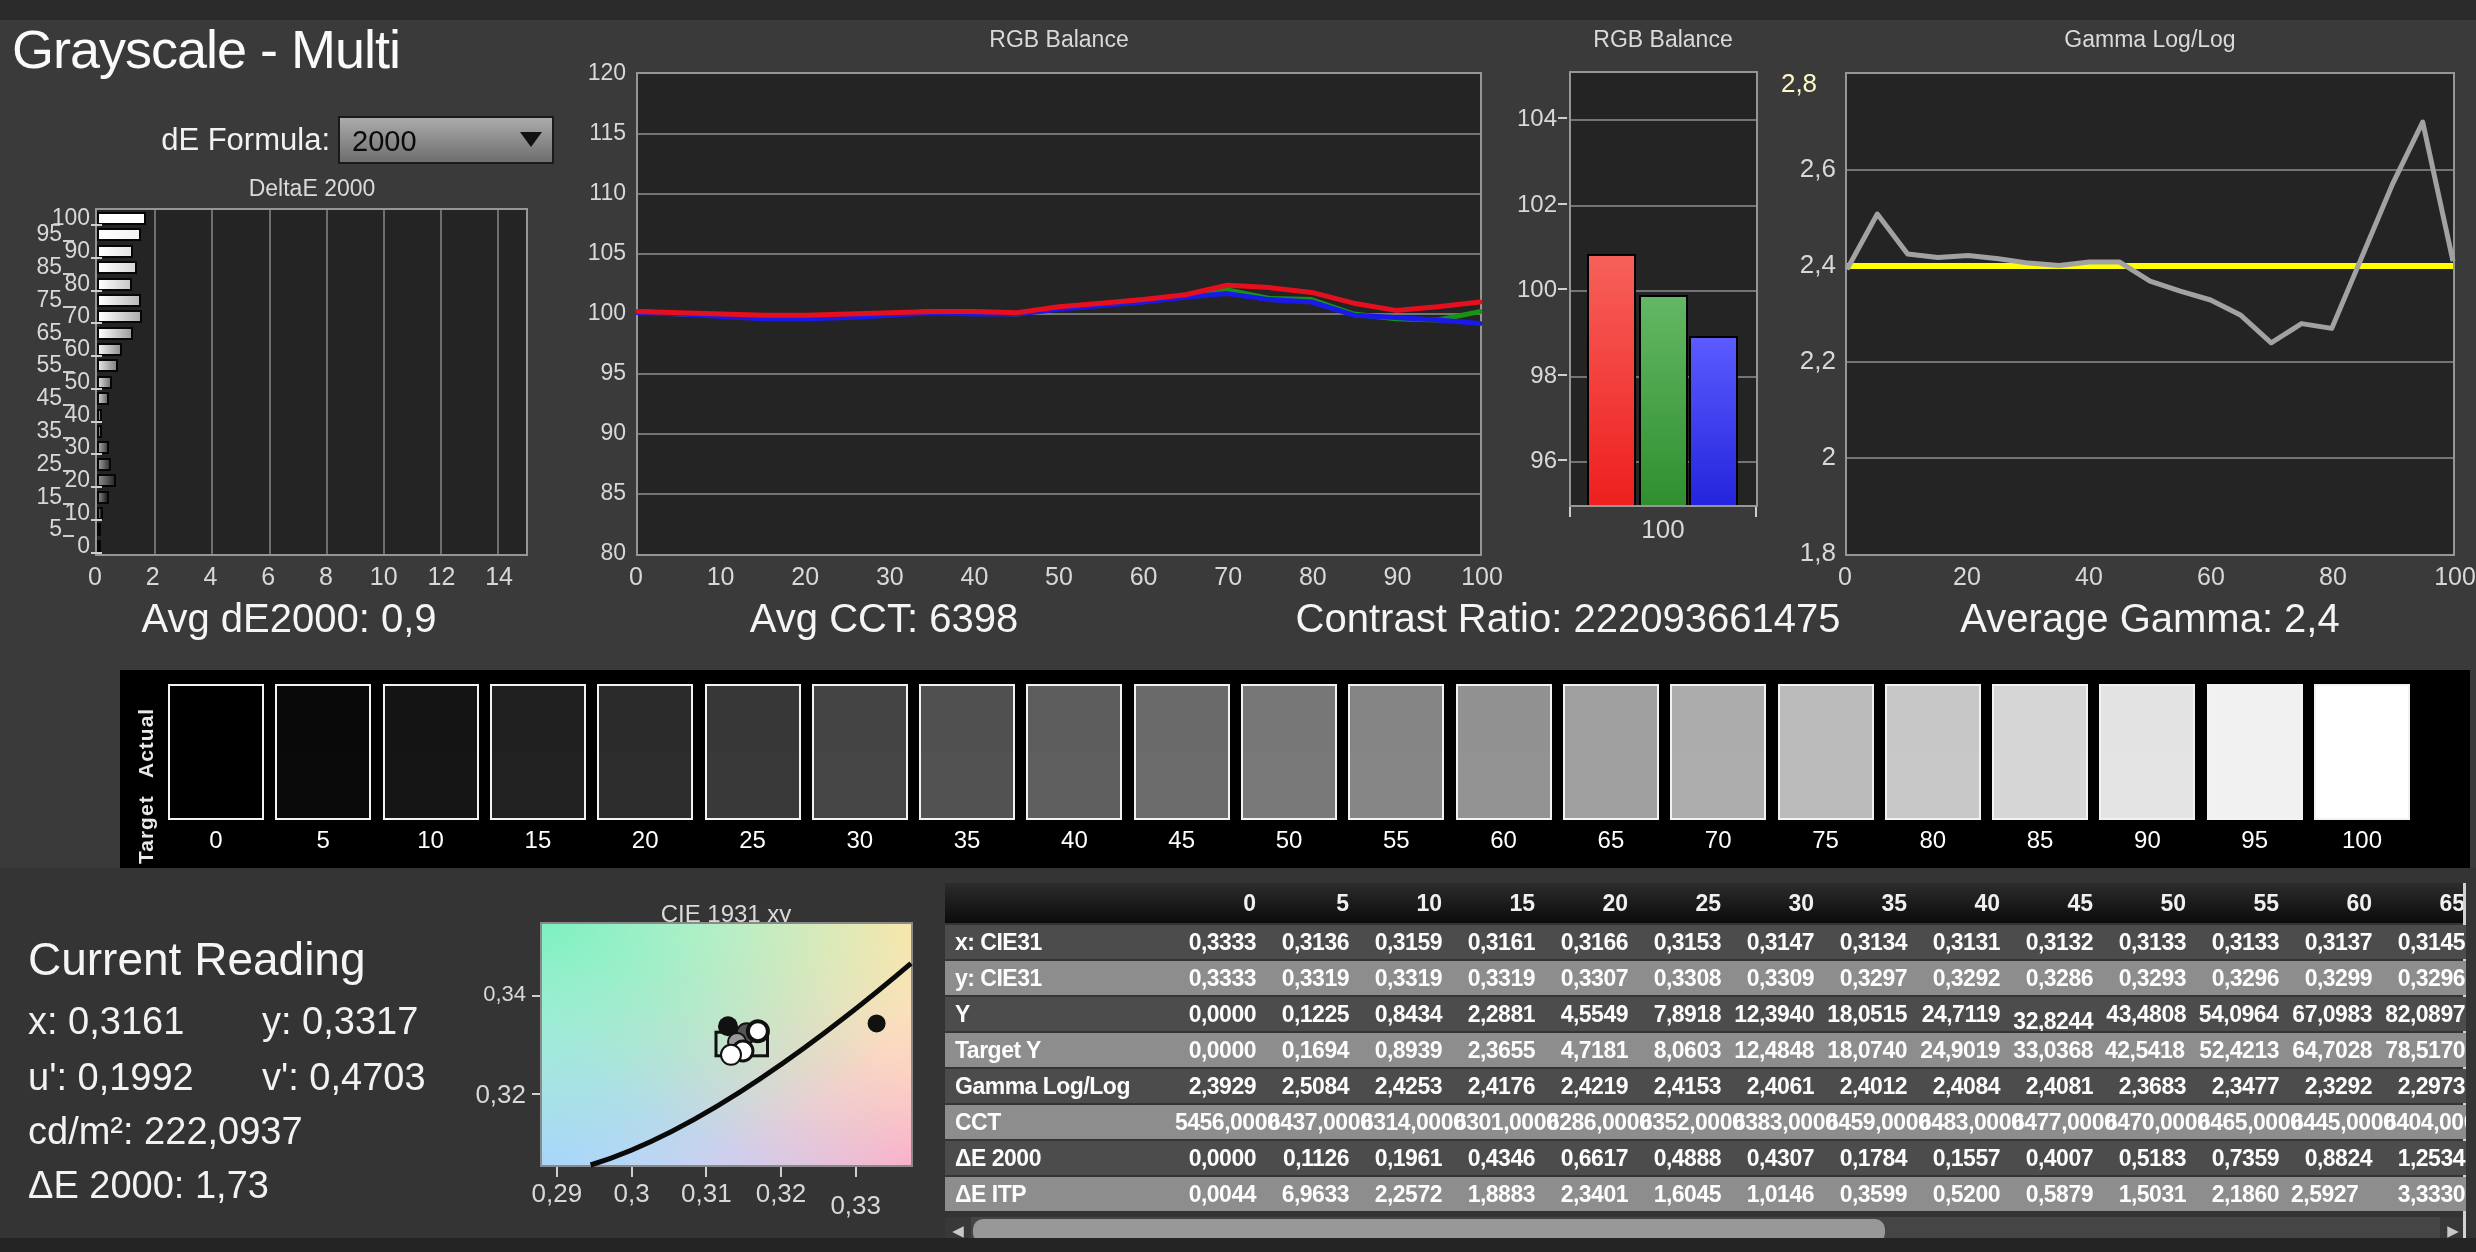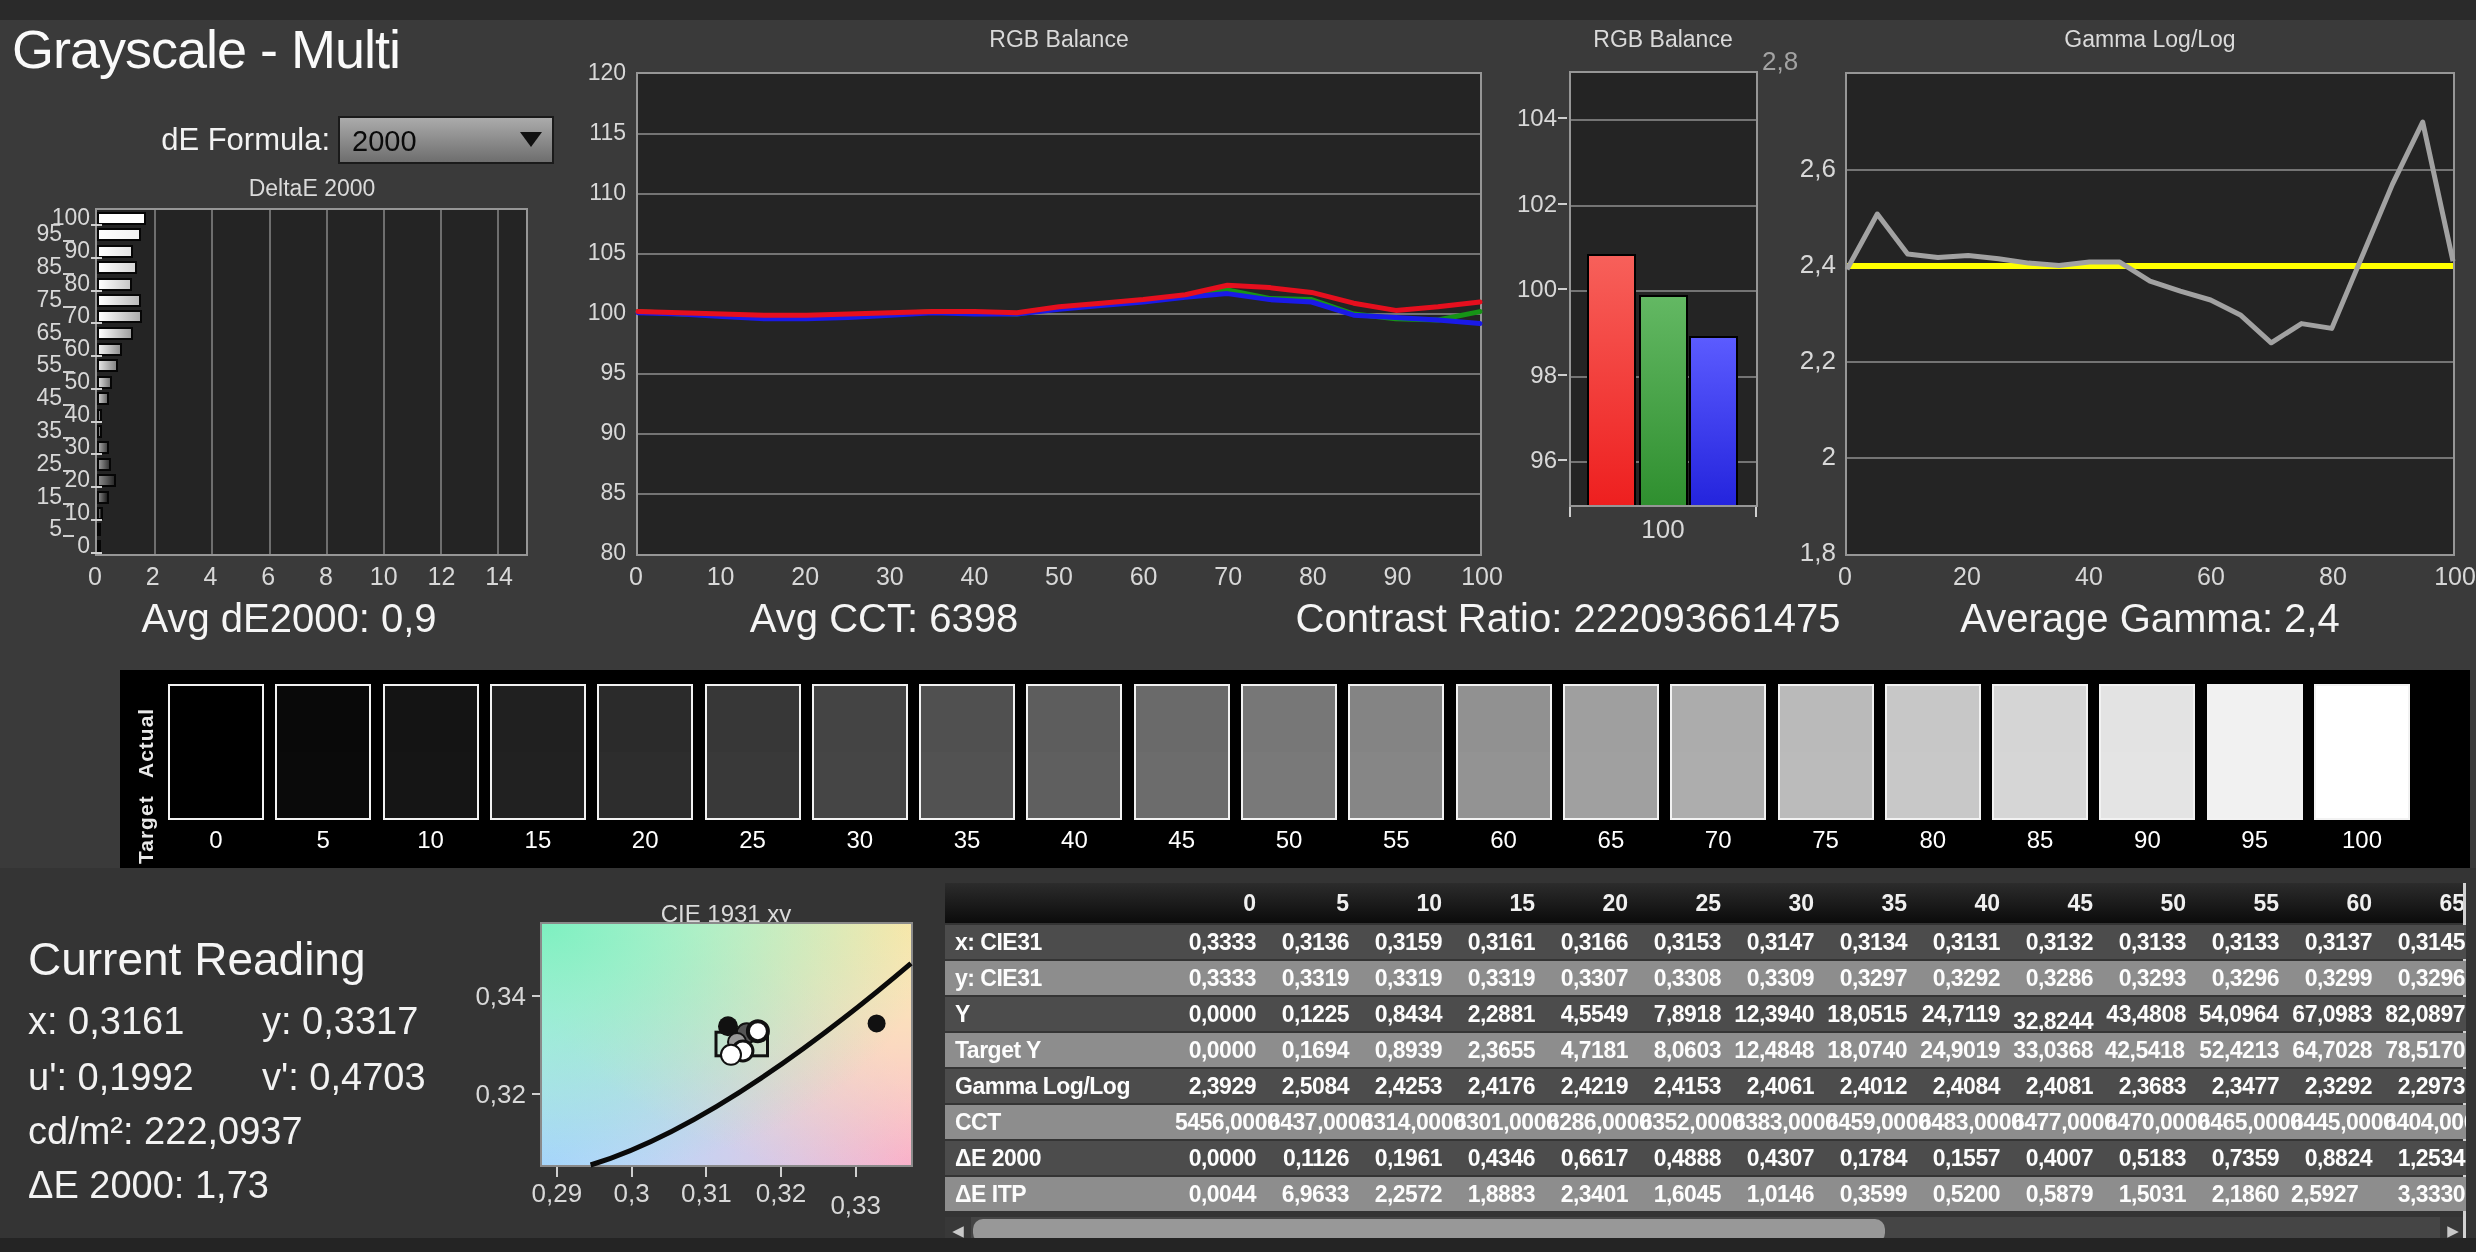--- a/index.html
+++ b/index.html
@@ -373,21 +373,21 @@
     <div style="position: absolute; left: 1558px; top: 202.7px; width: 9px; height: 2px; background: rgb(207, 207, 207);"></div>
     <div style="position: absolute; left: 1497px; top: 275.3px; width: 60px; text-align: right; font-size: 24px; color: rgb(216, 216, 216);">100</div>
     <div style="position: absolute; left: 1558px; top: 288.3px; width: 9px; height: 2px; background: rgb(207, 207, 207);"></div>
     <div style="position: absolute; left: 1497px; top: 360.8px; width: 60px; text-align: right; font-size: 24px; color: rgb(216, 216, 216);">98</div>
     <div style="position: absolute; left: 1558px; top: 373.8px; width: 9px; height: 2px; background: rgb(207, 207, 207);"></div>
     <div style="position: absolute; left: 1497px; top: 446.4px; width: 60px; text-align: right; font-size: 24px; color: rgb(216, 216, 216);">96</div>
     <div style="position: absolute; left: 1558px; top: 459.4px; width: 9px; height: 2px; background: rgb(207, 207, 207);"></div>
     <div style="position: absolute; left: 1569px; top: 507px; width: 2px; height: 10px; background: rgb(207, 207, 207);"></div>
     <div style="position: absolute; left: 1755px; top: 507px; width: 2px; height: 10px; background: rgb(207, 207, 207);"></div>
     <div style="position: absolute; left: 1613px; top: 514px; width: 100px; text-align: center; font-size: 26px; color: rgb(216, 216, 216);">100</div>
-    <div style="position: absolute; left: 1762px; top: 46px; width: 74px; text-align: left; font-size: 26px; color: #a3a3a3;">2,8</div>
+    <div style="position: absolute; left: 1762px; top: 68px; width: 74px; text-align: center; font-size: 26px; color: #fef9c3;">2,8</div>
     <div style="position: absolute; left: 1762px; top: 153px; width: 74px; text-align: right; font-size: 26px; color: rgb(216, 216, 216);">2,6</div>
     <div style="position: absolute; left: 1762px; top: 249px; width: 74px; text-align: right; font-size: 26px; color: rgb(216, 216, 216);">2,4</div>
     <div style="position: absolute; left: 1762px; top: 345px; width: 74px; text-align: right; font-size: 26px; color: rgb(216, 216, 216);">2,2</div>
     <div style="position: absolute; left: 1762px; top: 441px; width: 74px; text-align: right; font-size: 26px; color: rgb(216, 216, 216);">2</div>
     <div style="position: absolute; left: 1762px; top: 537px; width: 74px; text-align: right; font-size: 26px; color: rgb(216, 216, 216);">1,8</div>
     <div style="position: absolute; left: 1815px; top: 562px; width: 60px; text-align: center; font-size: 25px; color: rgb(216, 216, 216);">0</div>
     <div style="position: absolute; left: 1937px; top: 562px; width: 60px; text-align: center; font-size: 25px; color: rgb(216, 216, 216);">20</div>
     <div style="position: absolute; left: 2059px; top: 562px; width: 60px; text-align: center; font-size: 25px; color: rgb(216, 216, 216);">40</div>
     <div style="position: absolute; left: 2181px; top: 562px; width: 60px; text-align: center; font-size: 25px; color: rgb(216, 216, 216);">60</div>
     <div style="position: absolute; left: 2303px; top: 562px; width: 60px; text-align: center; font-size: 25px; color: rgb(216, 216, 216);">80</div>
@@ -396,21 +396,21 @@
     <div style="position: absolute; left: 521.9px; top: 1178px; width: 70px; text-align: center; font-size: 26px; color: rgb(216, 216, 216);">0,29</div>
     <div style="position: absolute; left: 630.6px; top: 1167px; width: 2px; height: 10px; background: rgb(207, 207, 207);"></div>
     <div style="position: absolute; left: 596.6px; top: 1178px; width: 70px; text-align: center; font-size: 26px; color: rgb(216, 216, 216);">0,3</div>
     <div style="position: absolute; left: 705.3px; top: 1167px; width: 2px; height: 10px; background: rgb(207, 207, 207);"></div>
     <div style="position: absolute; left: 671.3px; top: 1178px; width: 70px; text-align: center; font-size: 26px; color: rgb(216, 216, 216);">0,31</div>
     <div style="position: absolute; left: 780px; top: 1167px; width: 2px; height: 10px; background: rgb(207, 207, 207);"></div>
     <div style="position: absolute; left: 746px; top: 1178px; width: 70px; text-align: center; font-size: 26px; color: rgb(216, 216, 216);">0,32</div>
     <div style="position: absolute; left: 854.7px; top: 1167px; width: 2px; height: 10px; background: rgb(207, 207, 207);"></div>
     <div style="position: absolute; left: 820.7px; top: 1178px; width: 70px; text-align: center; font-size: 26px; color: rgb(216, 216, 216); margin-top: 12px;">0,33</div>
     <div style="position: absolute; left: 532px; top: 994.8px; width: 8px; height: 2px; background: rgb(207, 207, 207);"></div>
-    <div style="position: absolute; left: 468px; top: 980.8px; width: 58px; text-align: right; font-size: 26px; color: rgb(216, 216, 216);">0,34</div>
+    <div style="position: absolute; left: 468px; top: 980.8px; width: 58px; text-align: right; font-size: 22px; color: rgb(216, 216, 216);">0,34</div>
     <div style="position: absolute; left: 532px; top: 1093.2px; width: 8px; height: 2px; background: rgb(207, 207, 207);"></div>
     <div style="position: absolute; left: 468px; top: 1079.2px; width: 58px; text-align: right; font-size: 26px; color: rgb(216, 216, 216);">0,32</div>
     <div class="trow" style="top: 925px; background: rgb(76, 76, 76);">
       <div class="td" style="width: 230px; padding-left: 10px;">x: CIE31</div>
       <div class="td" style="width: 93px; text-align: right; padding-right: 12px;">0,3333</div>
       <div class="td" style="width: 93px; text-align: right; padding-right: 12px;">0,3136</div>
       <div class="td" style="width: 93px; text-align: right; padding-right: 12px;">0,3159</div>
       <div class="td" style="width: 93px; text-align: right; padding-right: 12px;">0,3161</div>
       <div class="td" style="width: 93px; text-align: right; padding-right: 12px;">0,3166</div>
       <div class="td" style="width: 93px; text-align: right; padding-right: 12px;">0,3153</div>

